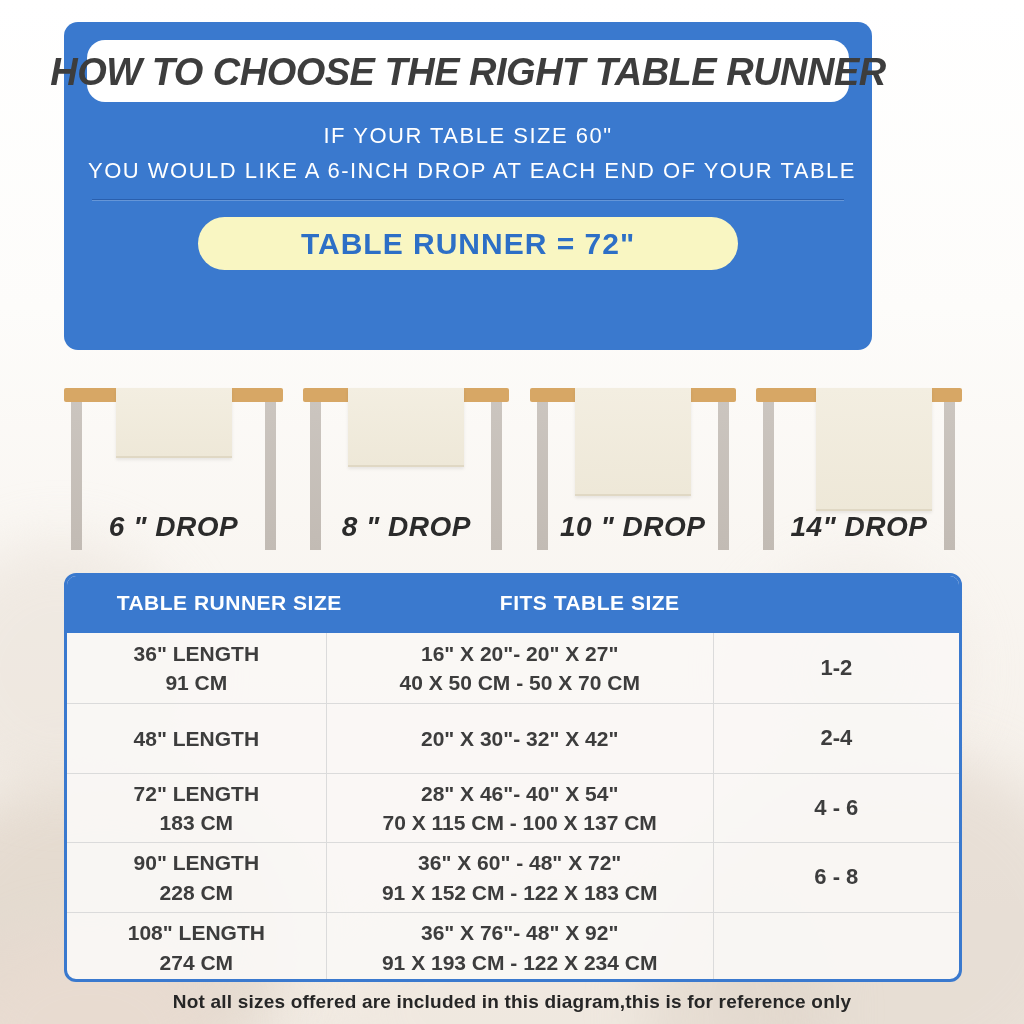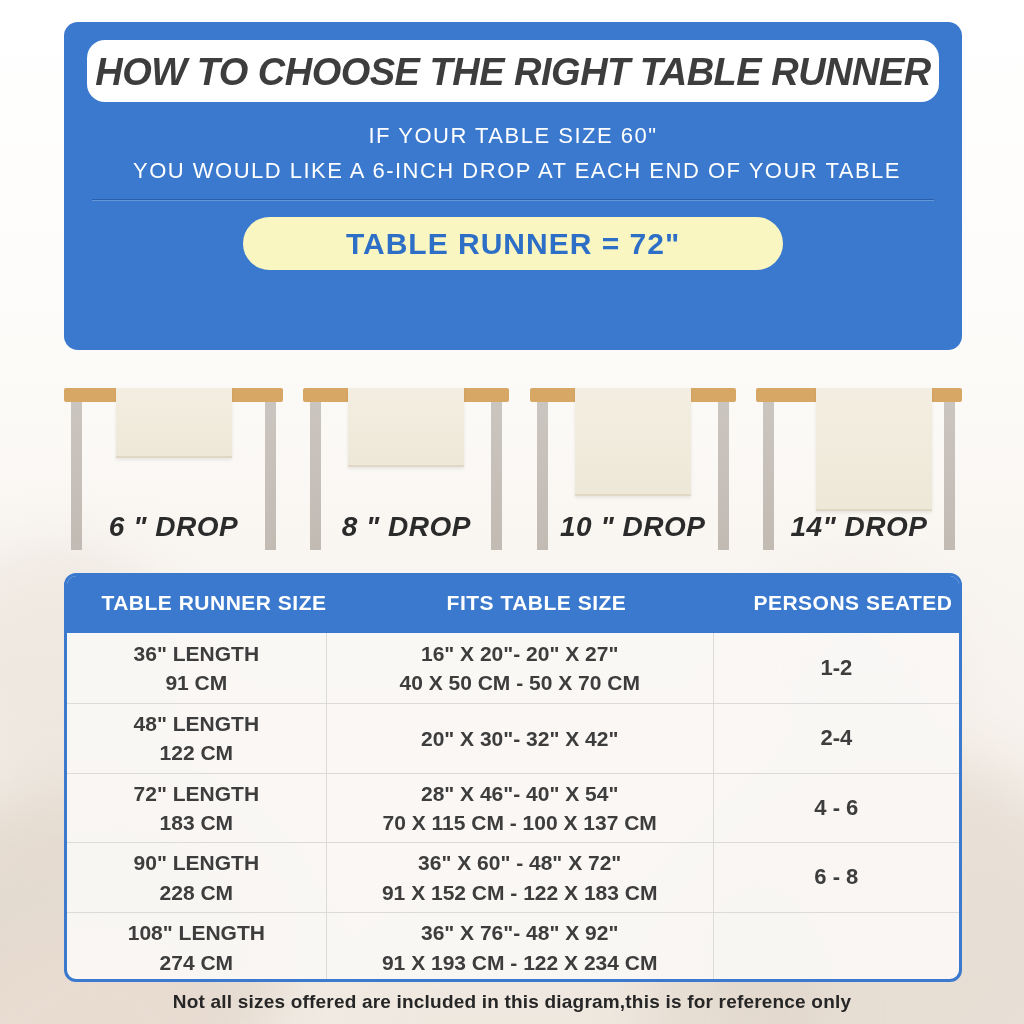--- a/index.html
+++ b/index.html
@@ -14,21 +14,21 @@
   .b1 { left:-90px; top:770px; width:380px; height:330px; background:#e0d5c9; opacity:.75; }
   .b2 { right:-70px; top:750px; width:400px; height:350px; background:#e3d9cf; opacity:.7; }
   .b3 { left:-70px; top:540px; width:260px; height:260px; background:#eae2d9; opacity:.6; }
   .b4 { left:340px; top:890px; width:420px; height:240px; background:#efe7de; opacity:.55; }
   .b5 { left:-40px; top:930px; width:260px; height:200px; background:#ecdcd2; opacity:.5; }
   .b6 { right:60px; top:560px; width:220px; height:220px; background:#ece5dd; opacity:.45; }
   .b7 { right:200px; top:880px; width:180px; height:260px; background:#ddd2c6; opacity:.5; }
 
   
   .banner {
-    position:absolute; left:64px; top:22px; width:898px; height:328px;
+    position:absolute; left:64px; top:22px; width:808px; height:328px;
     background:#3a79ce; border-radius:14px;
   }
   .title-pill {
     margin:18px 23px 0; height:62px; background:#ffffff; border-radius:18px;
     display:flex; align-items:center; justify-content:center;
   }
   .title-pill h1 {
     font-size:38px; font-weight:900; font-style:italic; color:#3d3d3d;
     letter-spacing:-0.5px; white-space:nowrap; transform:scaleY(1.04);
   }
@@ -177,40 +177,38 @@
       <div class="tabletop"></div>
       <div class="runner"></div>
       <div class="drop-label">14" DROP</div>
     </div>
   </div>
 
   <div class="card">
     <div class="card-head">
       <div class="hcell c1">TABLE RUNNER SIZE</div>
       <div class="hcell c2">FITS TABLE SIZE</div>
-      <div class="hcell c3">PERSONS SEATED</div>
     </div>
     <div class="card-body">
 
       <div class="row">
         <div class="cell c1">
           <div>36" LENGTH</div>
           <div>91 CM</div>
         </div>
         <div class="cell c2">
           <div>16" X 20"- 20" X 27"</div>
           <div>40 X 50 CM - 50 X 70 CM</div>
         </div>
         <div class="cell c3 persons">1-2</div>
       </div>
 
       <div class="row">
         <div class="cell c1">
           <div>48" LENGTH</div>
-          <div>122 CM</div>
         </div>
         <div class="cell c2">
           <div>20" X 30"- 32" X 42"</div>
         </div>
         <div class="cell c3 persons">2-4</div>
       </div>
 
       <div class="row">
         <div class="cell c1">
           <div>72" LENGTH</div>

